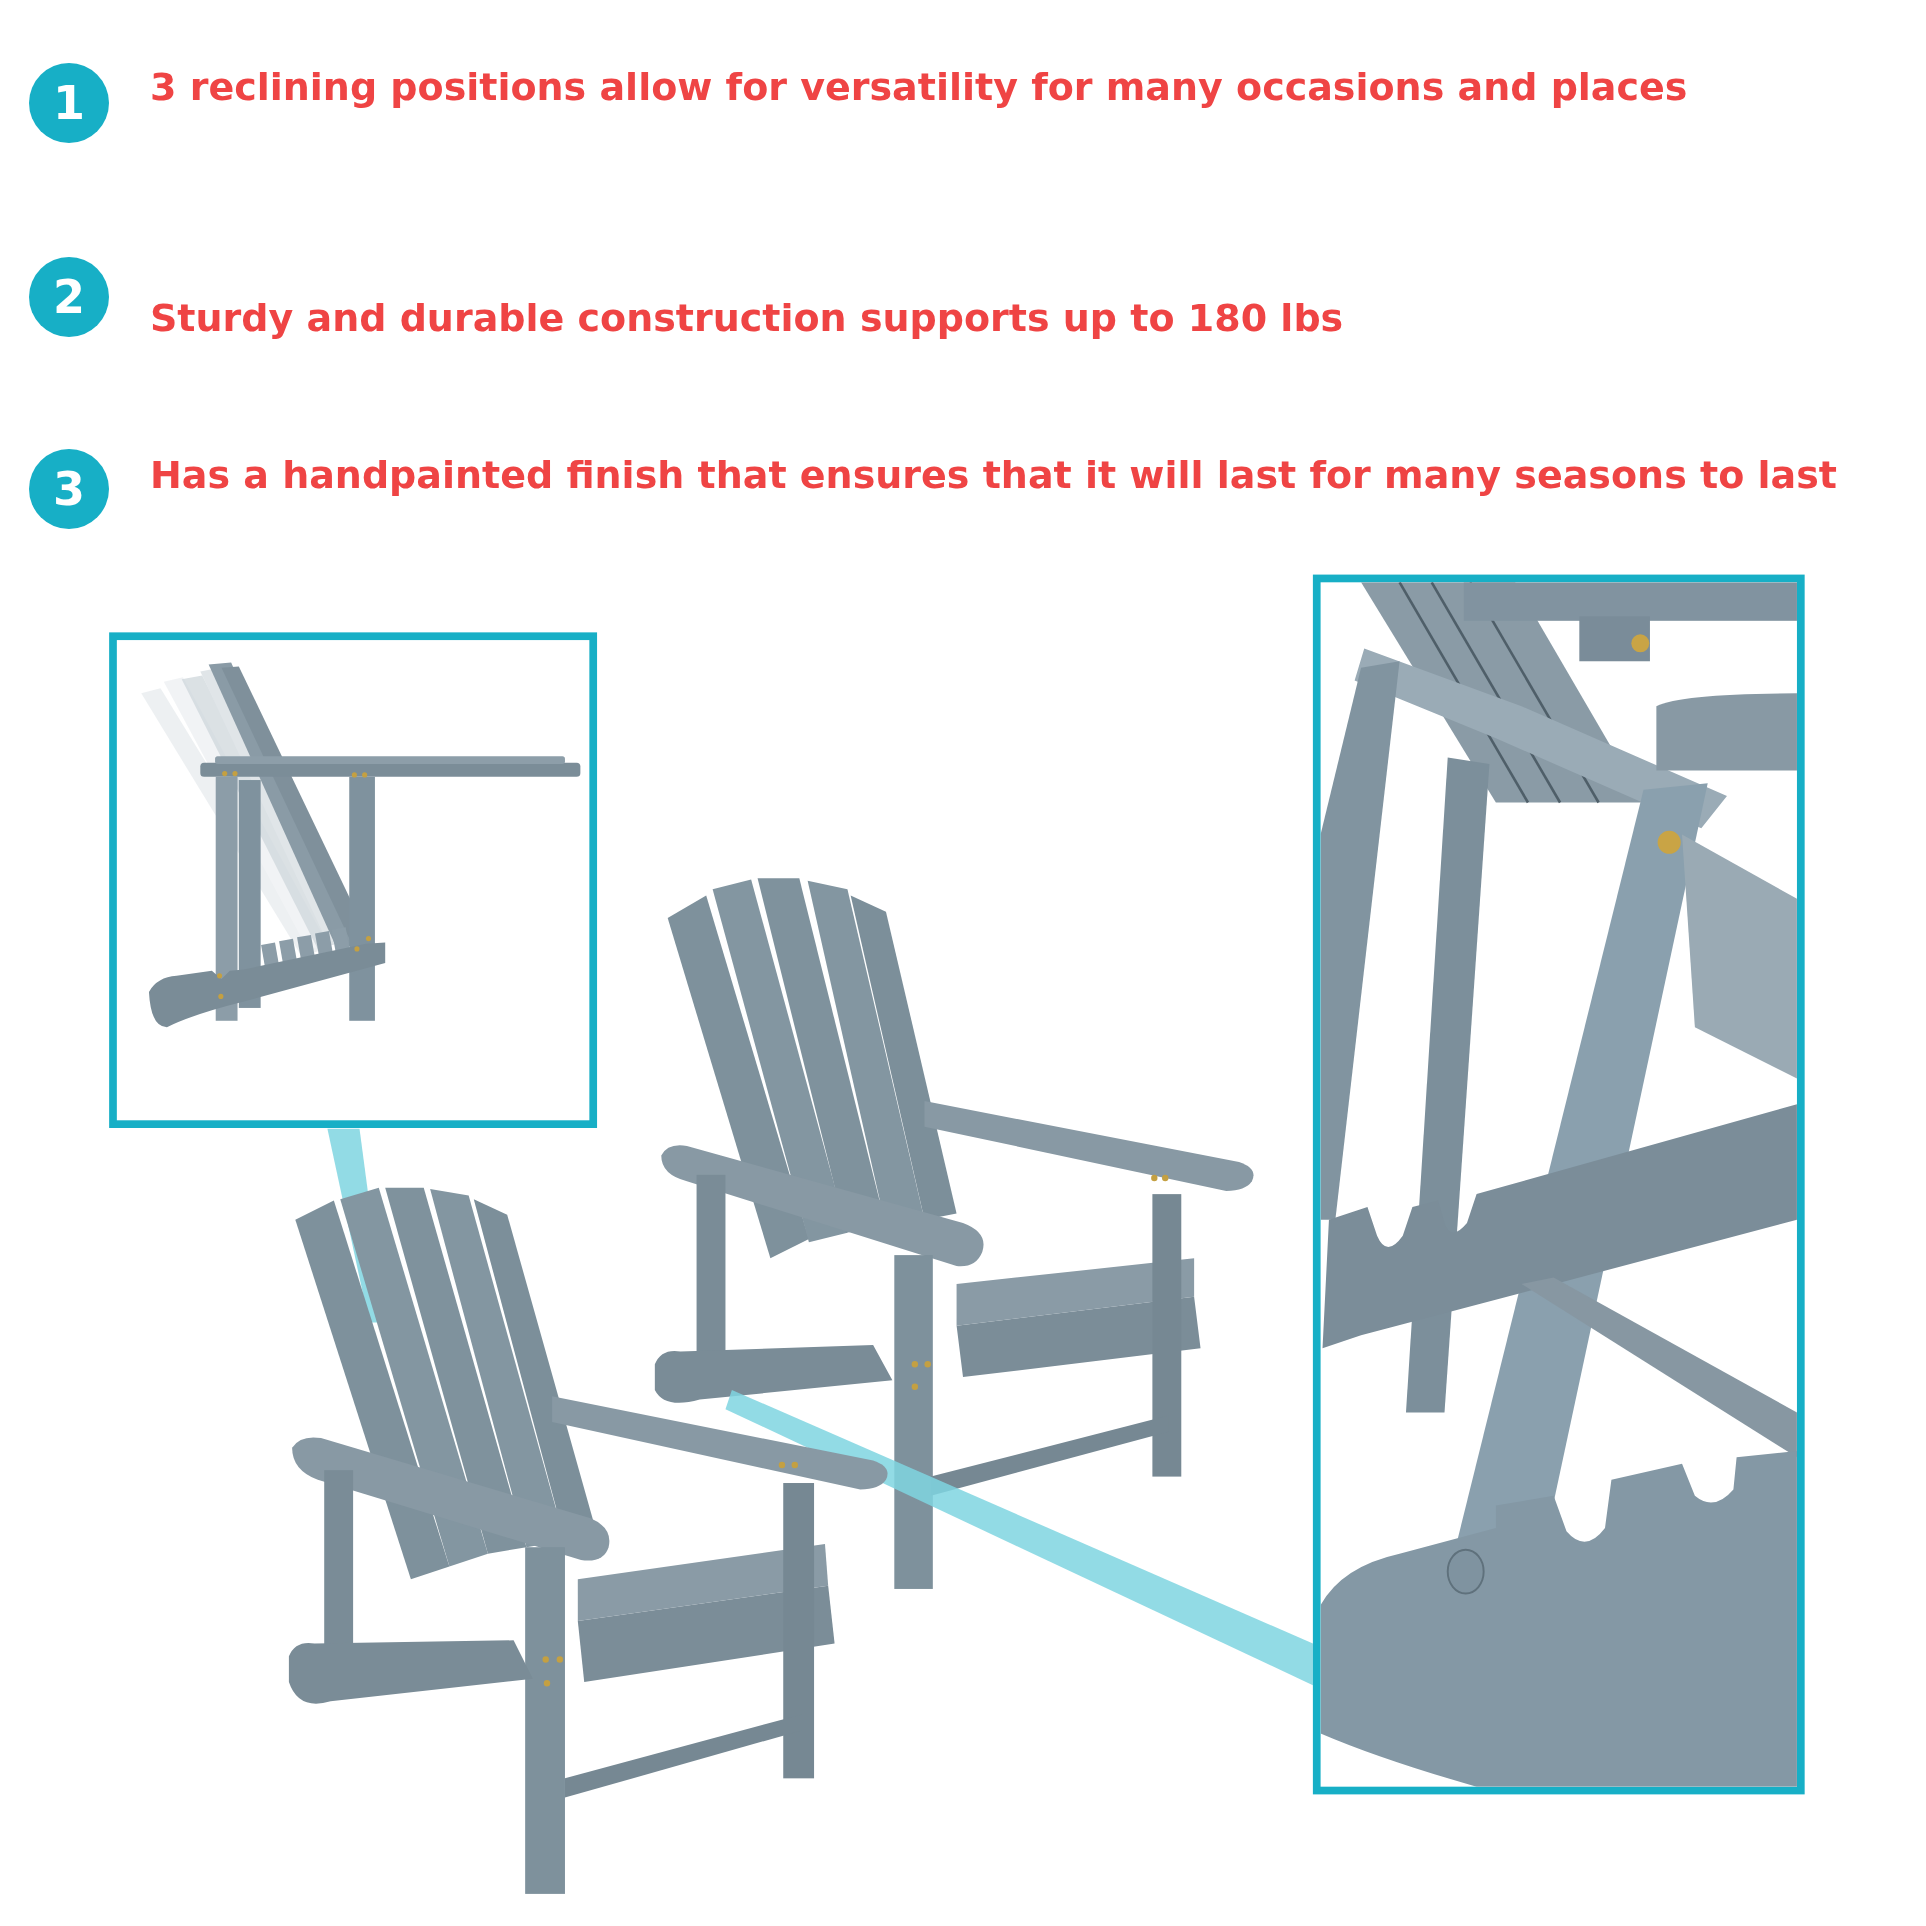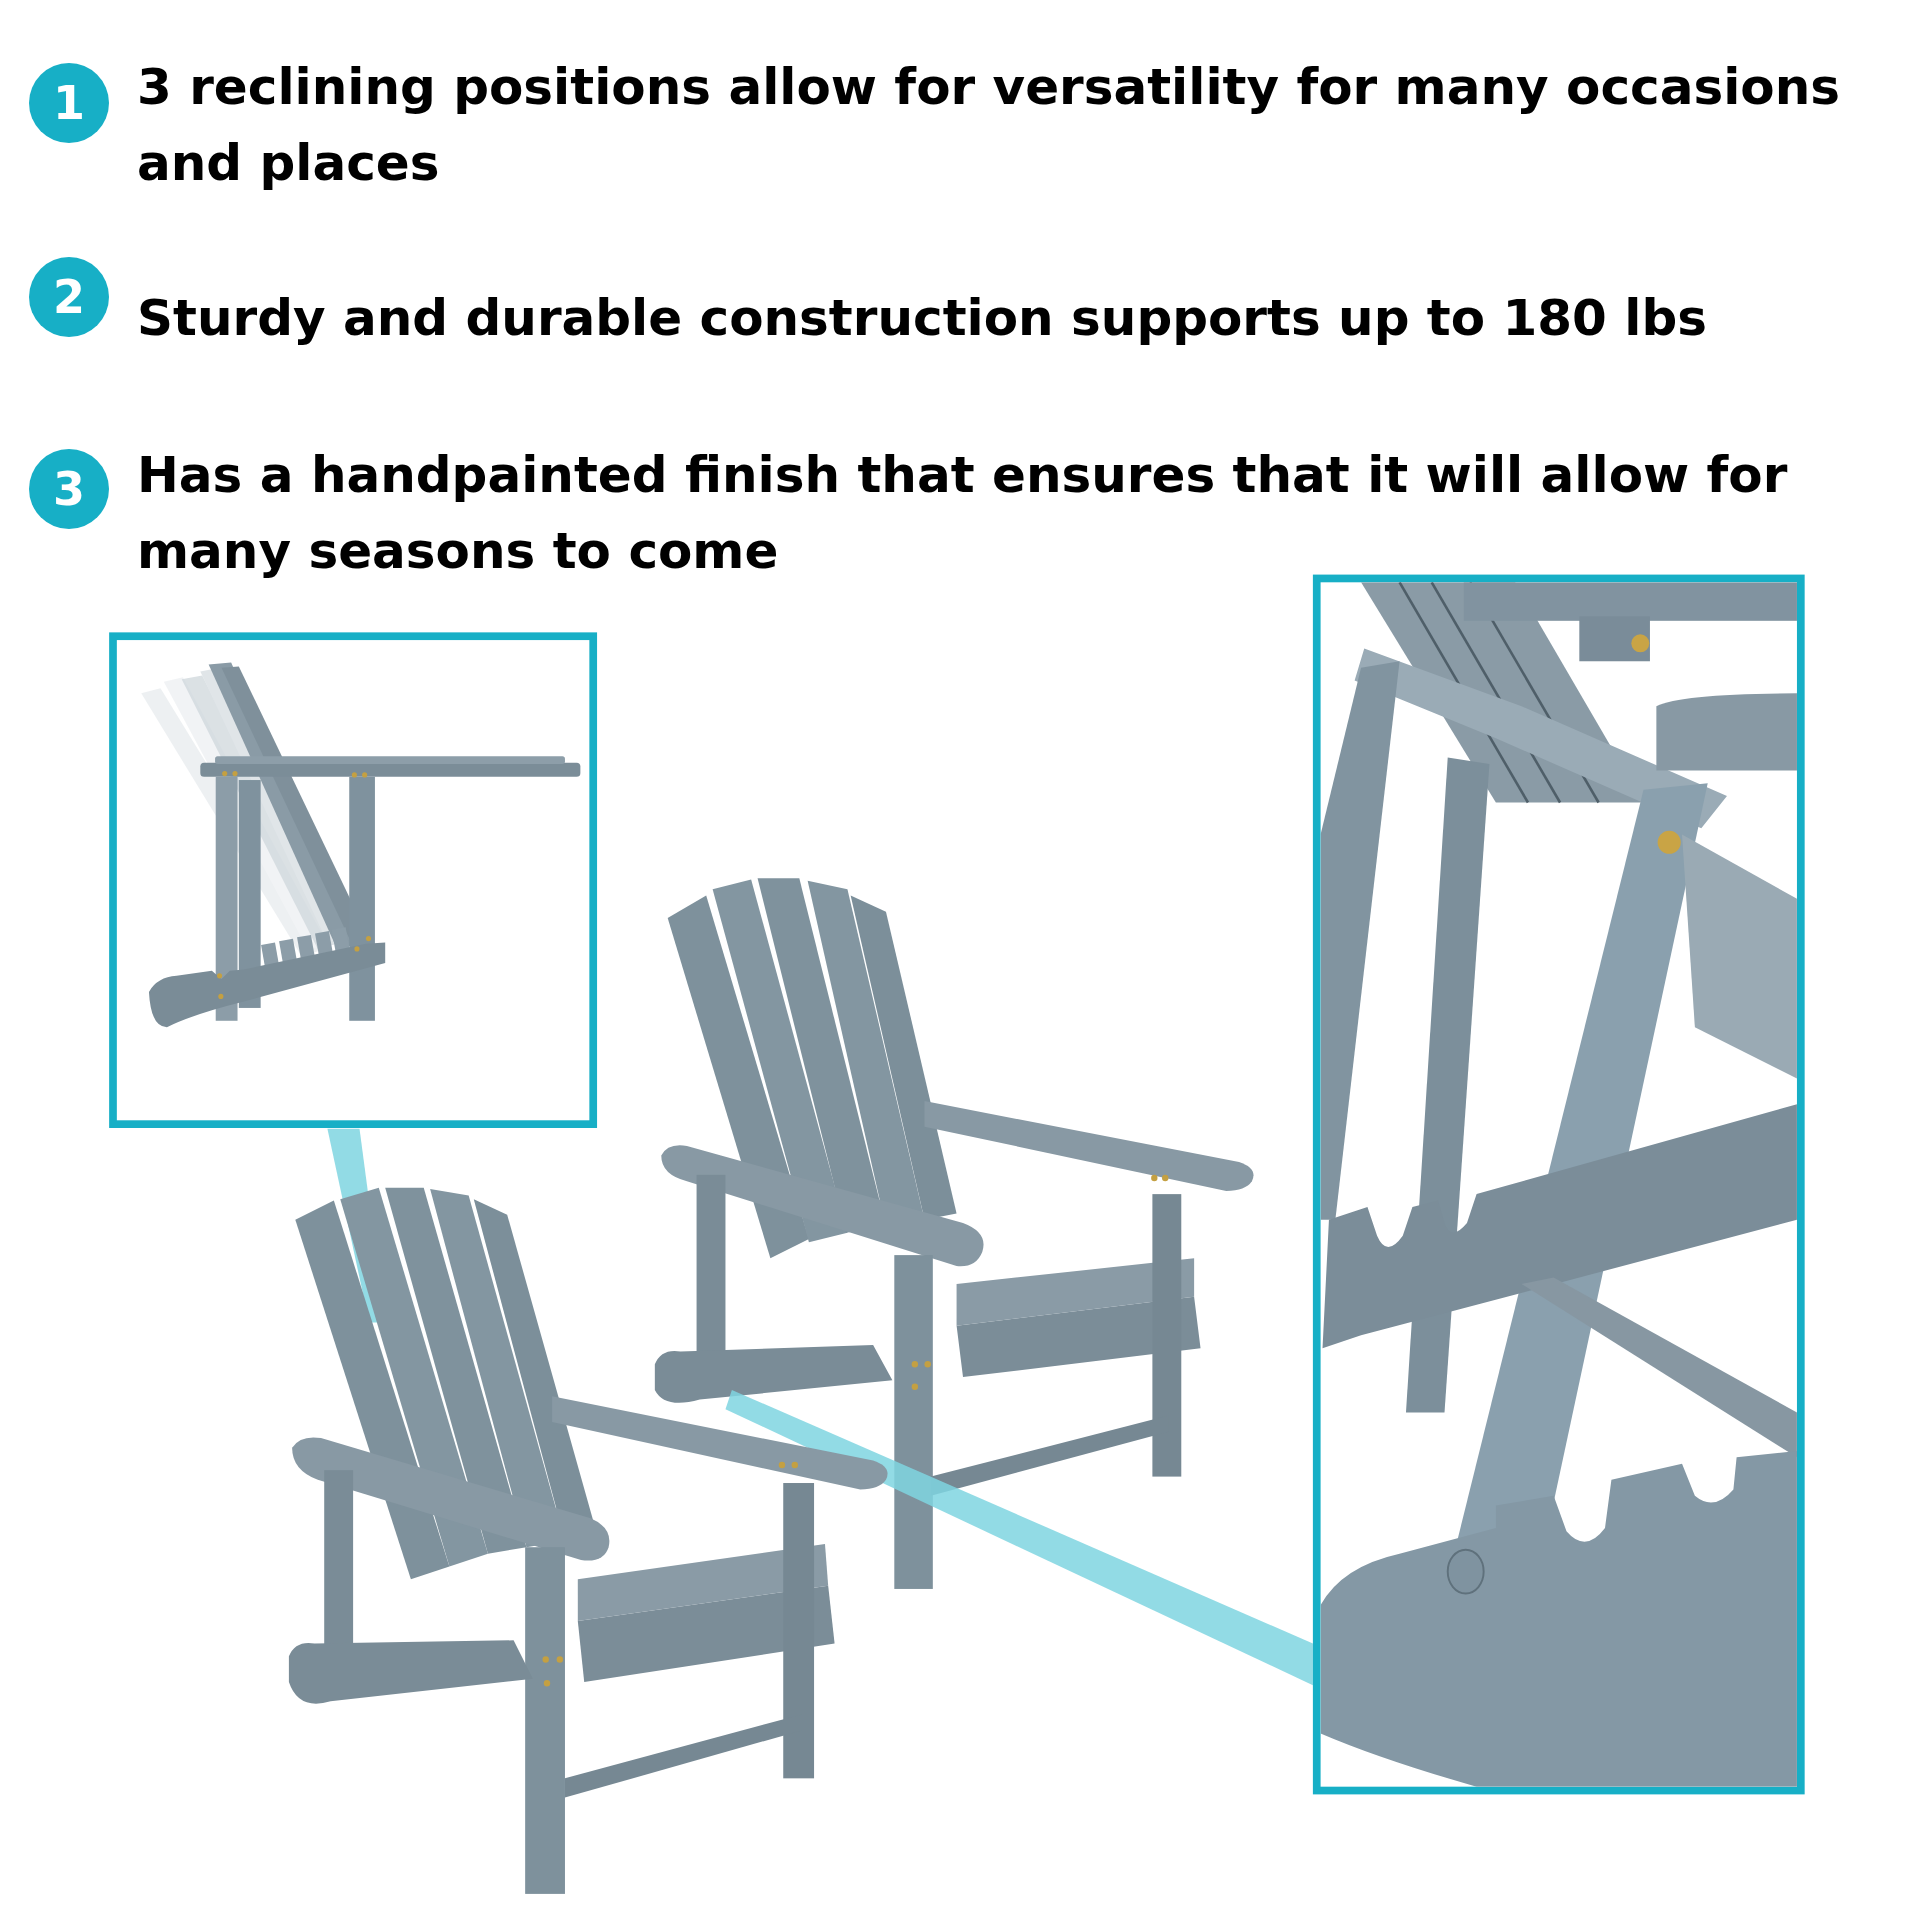--- a/index.html
+++ b/index.html
@@ -1,37 +1,37 @@
 <!DOCTYPE html>
 <html style="font-size:10.3px"><head>
 <meta charset="utf-8">
 <style>
   html, body { margin: 0; padding: 0; background: #ffffff; }
   body { width: 1926px; height: 1926px; position: relative; overflow: hidden; font-family: "DejaVu Sans", sans-serif; }
   .feature { position: absolute; left: 0; width: 1926px; }
   .badge { position: absolute; left: 29px; width: 80px; height: 80px; border-radius: 50%; display: flex; align-items: center; justify-content: center; color: #ffffff; font-family: "DejaVu Sans", sans-serif; font-weight: bold; font-size: 46px; }
-  .feature-text { position: absolute; left: 137px; width: 1772px; color: #000000; font-family: "DejaVu Sans", sans-serif; font-weight: bold; font-size: 50px; line-height: 76px; letter-spacing: 0px; }
+  .feature-text { position: absolute; left: 150px; width: 1772px; color: #ef4444; font-family: "DejaVu Sans", sans-serif; font-weight: bold; font-size: 38px; line-height: 76px; letter-spacing: 0px; }
   .art { position: absolute; left: 0; top: 0; width: 1926px; height: 1926px; }
 </style>
 </head>
 <body>
 
 <div class="feature" style="top:0;">
   <div class="badge" style="top:63px; background:#17AFC6;">1</div>
   <div class="feature-text" style="top:49px; width:1721px;">3 reclining positions allow for versatility for many occasions and places</div>
 </div>
 
 <div class="feature" style="top:0;">
   <div class="badge" style="top:257px; background:#17AFC6;">2</div>
   <div class="feature-text" style="top:280px;">Sturdy and durable construction supports up to 180 lbs</div>
 </div>
 
 <div class="feature" style="top:0;">
   <div class="badge" style="top:449px; background:#17AFC6;">3</div>
-  <div class="feature-text" style="top:437px; width:1772px;">Has a handpainted finish that ensures that it will allow for many seasons to come</div>
+  <div class="feature-text" style="top:437px; width:1772px;">Has a handpainted finish that ensures that it will last for many seasons to last</div>
 </div>
 
 <svg class="art" viewBox="0 0 3000 3000" xmlns="http://www.w3.org/2000/svg">
 
   <g opacity="0.85">
     <polygon points="510,1758 560,1758 600,2060 575,2060" fill="#7FD5E0"></polygon>
   </g>
 
   <g>
     <rect x="176" y="991" width="748" height="760" fill="#ffffff" stroke="#17AFC6" stroke-width="12"></rect>

